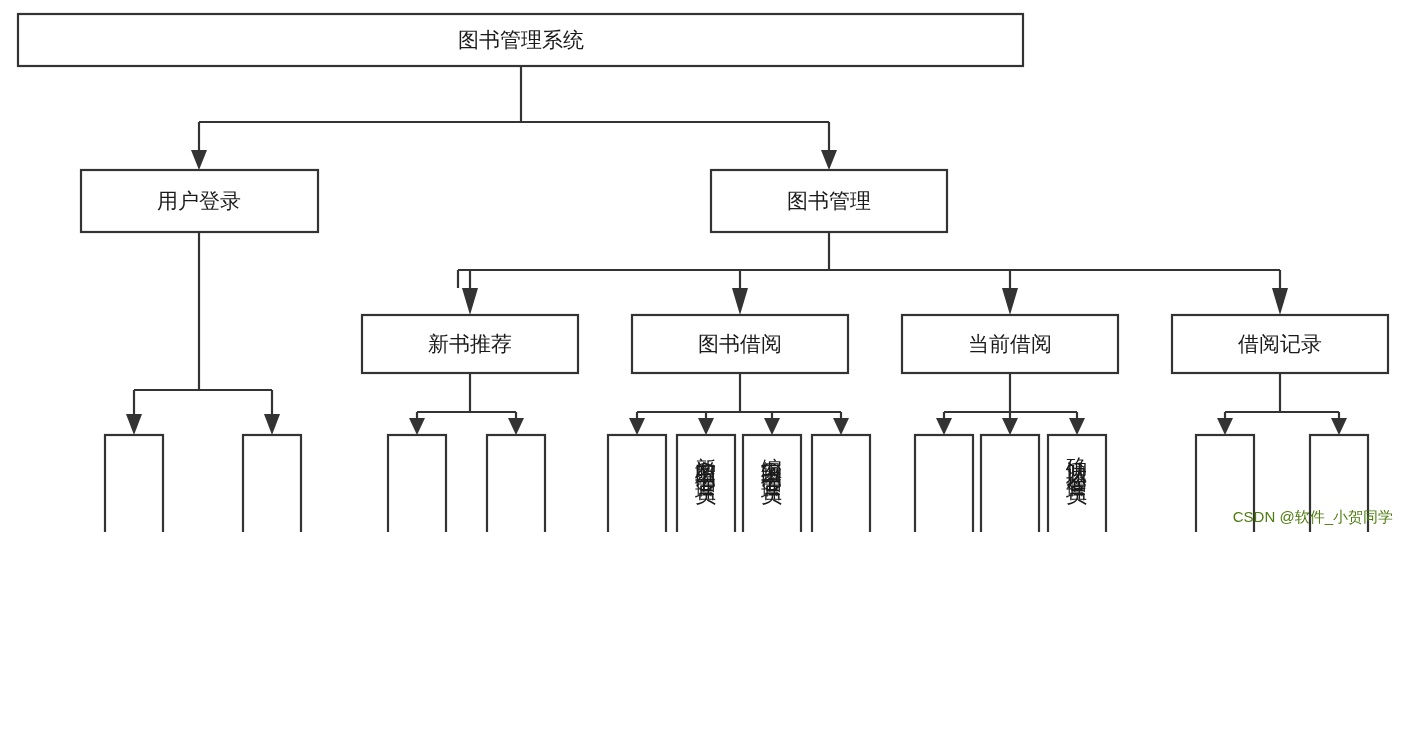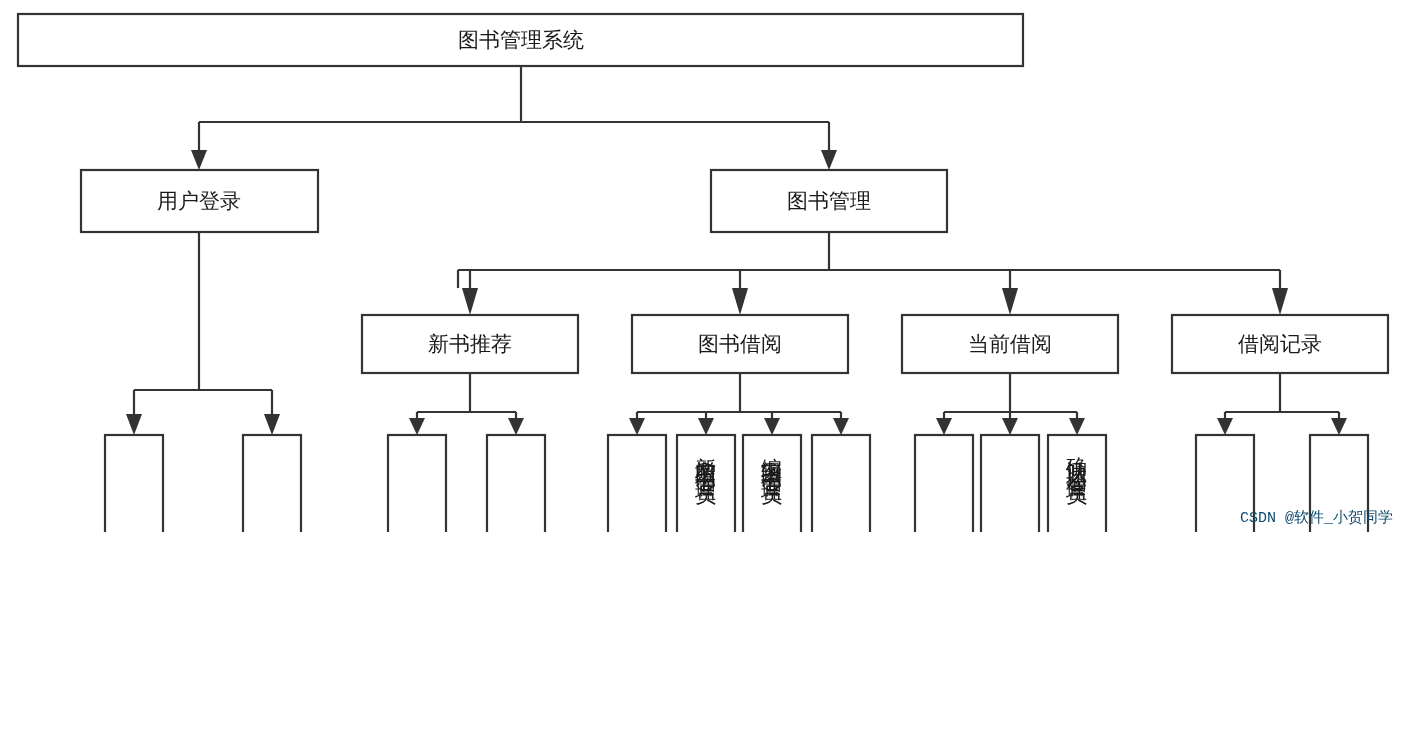--- a/index.html
+++ b/index.html
@@ -52,23 +52,23 @@
     fill: #1a1a1a;
     font-size: 21px;
     writing-mode: vertical-rl;
     text-orientation: upright;
     letter-spacing: 3px;
   }
   .watermark {
     position: absolute;
     right: 12px;
     bottom: 5px;
-    font-family: Liberation Mono, monospace;
+    font-family: Liberation Sans, sans-serif;
     font-size: 15px;
-    color: #0c4a6e;
+    color: #4d7c0f;
     white-space: nowrap;
     user-select: none;
   }
 </style>
 </head>
 <body>
 
 <div id="diagram-root">
 
   <svg id="flow" viewBox="0 0 1405 747">

